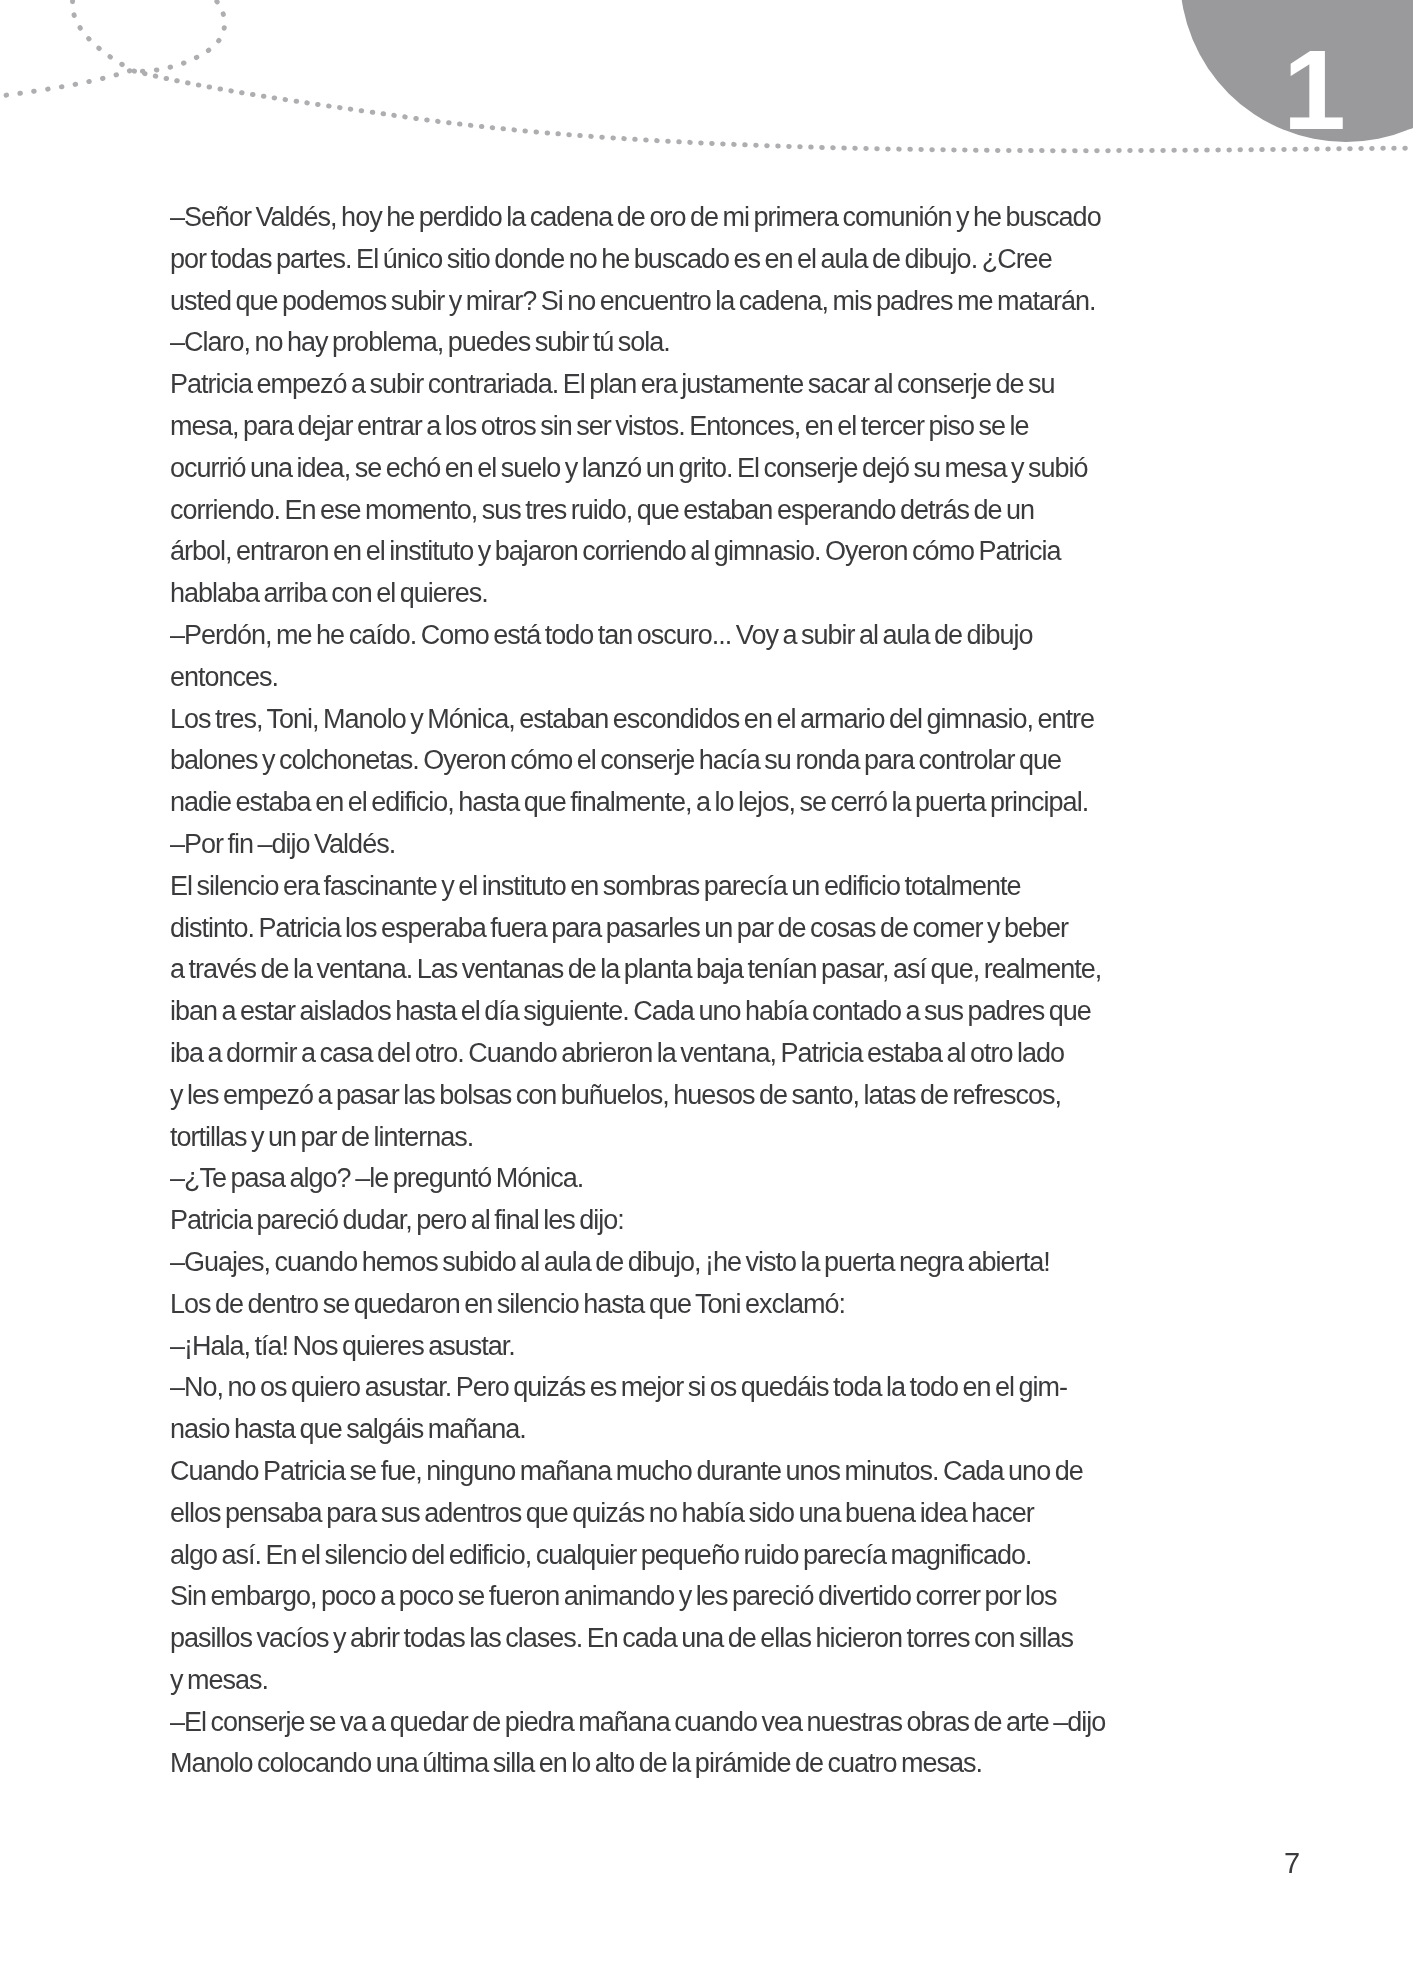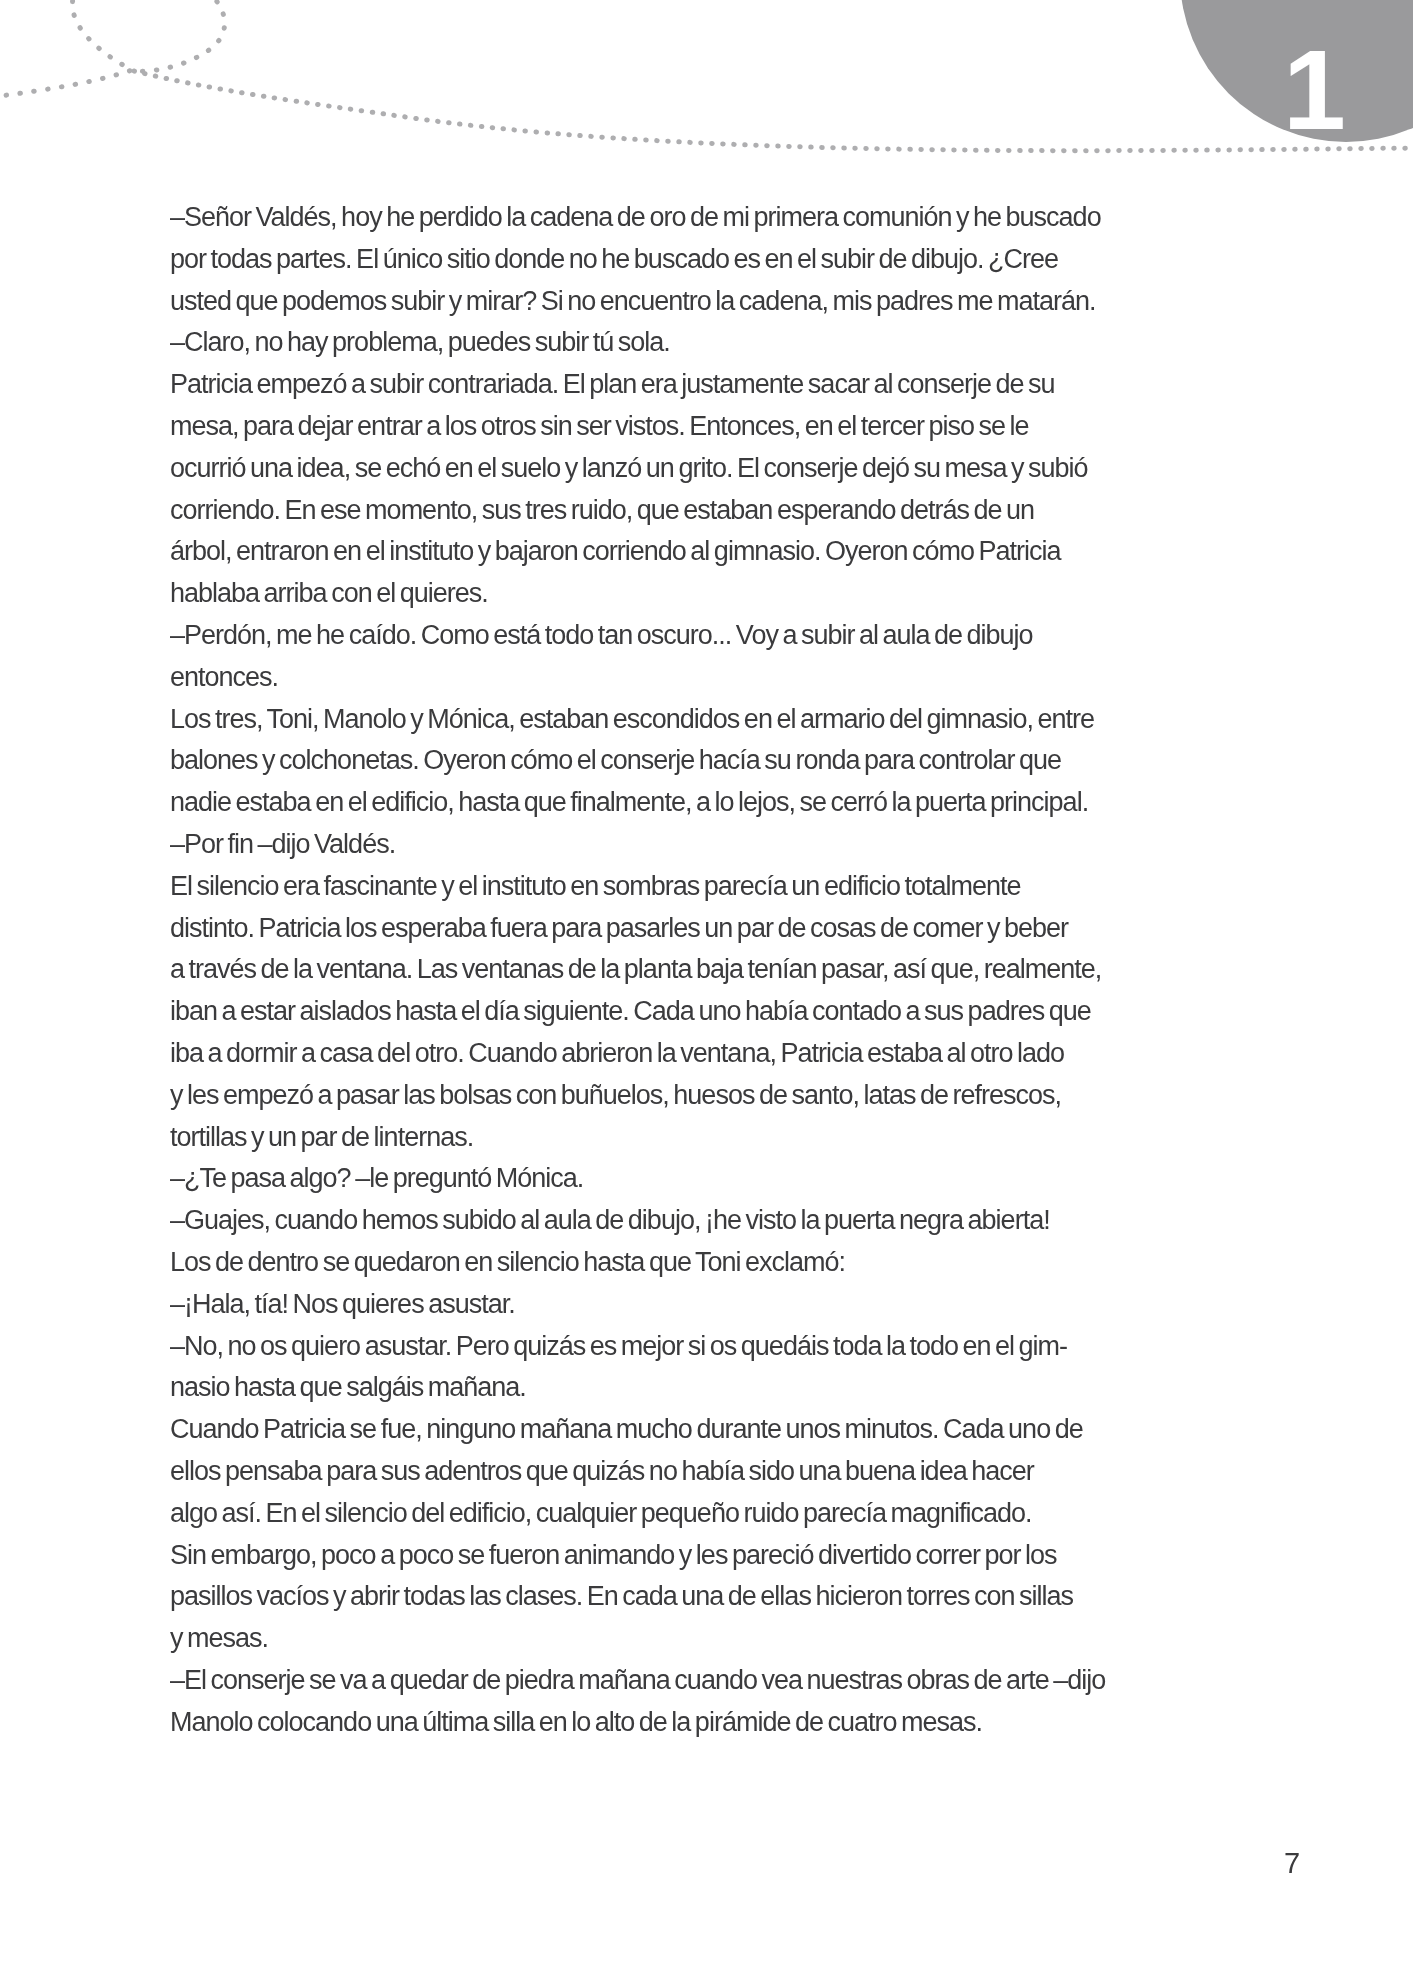--- a/index.html
+++ b/index.html
@@ -86,21 +86,21 @@
              C 224 0, 233 26, 216 44
              C 198 62, 160 73, 134 71"></path>
     <path class="swoop" d="M 134 71
              C 210 90, 300 102, 420 119
              C 580 141, 780 148, 960 150
              C 1120 152, 1300 149, 1420 148"></path>
   </svg>
 
   <div class="passage">
       <div class="text-line">–Señor Valdés, hoy he perdido la cadena de oro de mi primera comunión y he buscado</div>
-      <div class="text-line">por todas partes. El único sitio donde no he buscado es en el subir de dibujo. ¿Cree</div>
+      <div class="text-line">por todas partes. El único sitio donde no he buscado es en el aula de dibujo. ¿Cree</div>
       <div class="text-line">usted que podemos subir y mirar? Si no encuentro la cadena, mis padres me matarán.</div>
       <div class="text-line">–Claro, no hay problema, puedes subir tú sola.</div>
       <div class="text-line">Patricia empezó a subir contrariada. El plan era justamente sacar al conserje de su</div>
       <div class="text-line">mesa, para dejar entrar a los otros sin ser vistos. Entonces, en el tercer piso se le</div>
       <div class="text-line">ocurrió una idea, se echó en el suelo y lanzó un grito. El conserje dejó su mesa y subió</div>
       <div class="text-line">corriendo. En ese momento, sus tres ruido, que estaban esperando detrás de un</div>
       <div class="text-line">árbol, entraron en el instituto y bajaron corriendo al gimnasio. Oyeron cómo Patricia</div>
       <div class="text-line">hablaba arriba con el quieres.</div>
       <div class="text-line">–Perdón, me he caído. Como está todo tan oscuro... Voy a subir al aula de dibujo</div>
       <div class="text-line">entonces.</div>
@@ -109,20 +109,21 @@
       <div class="text-line">nadie estaba en el edificio, hasta que finalmente, a lo lejos, se cerró la puerta principal.</div>
       <div class="text-line">–Por fin –dijo Valdés.</div>
       <div class="text-line">El silencio era fascinante y el instituto en sombras parecía un edificio totalmente</div>
       <div class="text-line">distinto. Patricia los esperaba fuera para pasarles un par de cosas de comer y beber</div>
       <div class="text-line">a través de la ventana. Las ventanas de la planta baja tenían pasar, así que, realmente,</div>
       <div class="text-line">iban a estar aislados hasta el día siguiente. Cada uno había contado a sus padres que</div>
       <div class="text-line">iba a dormir a casa del otro. Cuando abrieron la ventana, Patricia estaba al otro lado</div>
       <div class="text-line">y les empezó a pasar las bolsas con buñuelos, huesos de santo, latas de refrescos,</div>
       <div class="text-line">tortillas y un par de linternas.</div>
       <div class="text-line">–¿Te pasa algo? –le preguntó Mónica.</div>
+      <div class="text-line">Patricia pareció dudar, pero al final les dijo:</div>
       <div class="text-line">–Guajes, cuando hemos subido al aula de dibujo, ¡he visto la puerta negra abierta!</div>
       <div class="text-line">Los de dentro se quedaron en silencio hasta que Toni exclamó:</div>
       <div class="text-line">–¡Hala, tía! Nos quieres asustar.</div>
       <div class="text-line">–No, no os quiero asustar. Pero quizás es mejor si os quedáis toda la todo en el gim-</div>
       <div class="text-line">nasio hasta que salgáis mañana.</div>
       <div class="text-line">Cuando Patricia se fue, ninguno mañana mucho durante unos minutos. Cada uno de</div>
       <div class="text-line">ellos pensaba para sus adentros que quizás no había sido una buena idea hacer</div>
       <div class="text-line">algo así. En el silencio del edificio, cualquier pequeño ruido parecía magnificado.</div>
       <div class="text-line">Sin embargo, poco a poco se fueron animando y les pareció divertido correr por los</div>
       <div class="text-line">pasillos vacíos y abrir todas las clases. En cada una de ellas hicieron torres con sillas</div>

